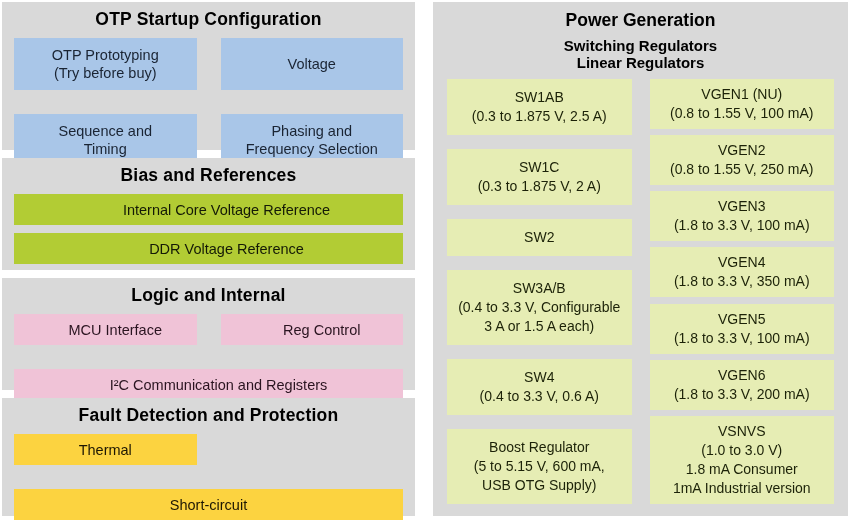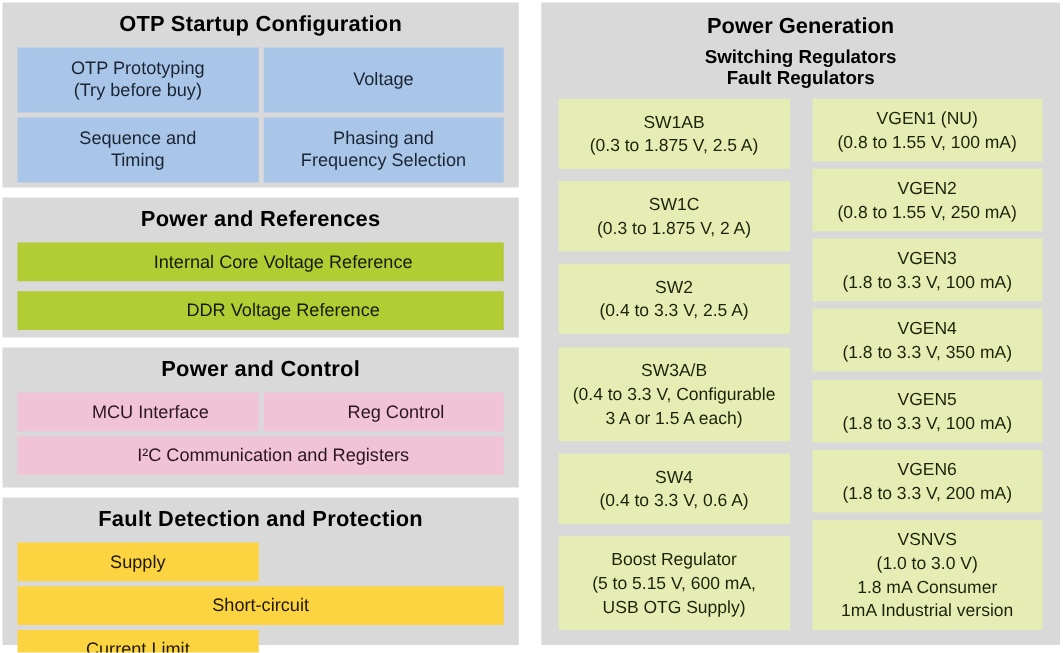--- a/index.html
+++ b/index.html
@@ -43,21 +43,21 @@
     margin: 2px 0 8px 0;
     font-size: 17.5px;
     font-weight: bold;
     text-align: center;
     color: #000;
     letter-spacing: 0.2px;
   }
   .grid2 {
     display: grid;
     grid-template-columns: 1fr 1fr;
-    gap: 4px;
+    gap: 24px;
   }
   .rows {
     display: flex;
     flex-direction: column;
     gap: 8px;
   }
   .box {
     display: flex;
     align-items: center;
     justify-content: center;
@@ -139,67 +139,66 @@
 (Try before buy)</div>
         <div class="box blue h50">Voltage</div>
         <div class="box blue h50">Sequence and
 Timing</div>
         <div class="box blue h50">Phasing and
 Frequency Selection</div>
       </div>
     </section>
 
     <section class="panel" style="height:112px">
-      <h2>Power and References</h2>
+      <h2>Bias and References</h2>
       <div class="rows">
         <div class="box green h30">Internal Core Voltage Reference</div>
         <div class="box green h30">DDR Voltage Reference</div>
       </div>
     </section>
 
     <section class="panel" style="height:112px">
-      <h2>Power and Control</h2>
+      <h2>Logic and Internal</h2>
       <div class="grid2">
         <div class="box pink h30">MCU Interface</div>
         <div class="box pink h30">Reg Control</div>
         <div class="box pink h30 span2">I²C Communication and Registers</div>
       </div>
     </section>
 
     <section class="panel" style="height:118px">
       <h2>Fault Detection and Protection</h2>
       <div class="grid2">
-        <div class="box yellow h30">Supply</div>
+        <div class="box yellow h30">Thermal</div>
         <div class="box yellow h30 span2">Short-circuit</div>
         <div class="box yellow h30">Current Limit</div>
       </div>
     </section>
 
   </div>
 
   <section class="right-col">
     <h2>Power Generation</h2>
     <div class="col-headers">
       <div>Switching Regulators</div>
-      <div>Fault Regulators</div>
+      <div>Linear Regulators</div>
     </div>
     <div class="cols">
 
       <div class="col switching">
         <div class="rbox">
           <div class="rname">SW1AB</div>
           <div class="rspec">(0.3 to 1.875 V, 2.5 A)</div>
         </div>
         <div class="rbox">
           <div class="rname">SW1C</div>
           <div class="rspec">(0.3 to 1.875 V, 2 A)</div>
         </div>
         <div class="rbox">
           <div class="rname">SW2</div>
-          <div class="rspec">(0.4 to 3.3 V, 2.5 A)</div>
         </div>
         <div class="rbox">
           <div class="rname">SW3A/B</div>
           <div class="rspec">(0.4 to 3.3 V, Configurable
 3 A or 1.5 A each)</div>
         </div>
         <div class="rbox">
           <div class="rname">SW4</div>
           <div class="rspec">(0.4 to 3.3 V, 0.6 A)</div>
         </div>

